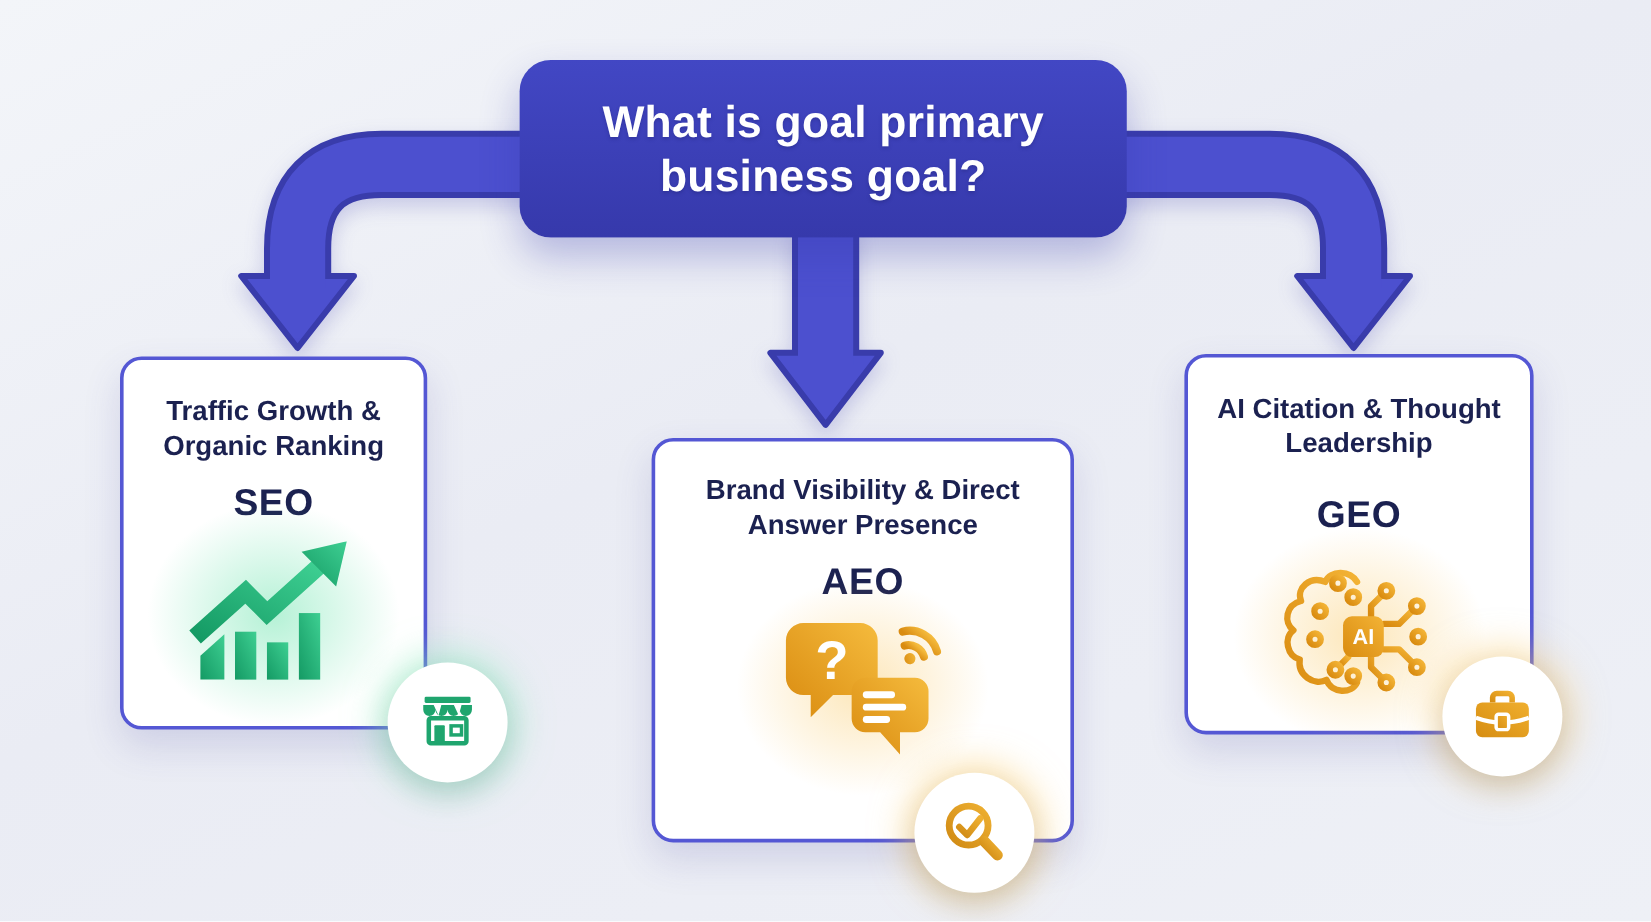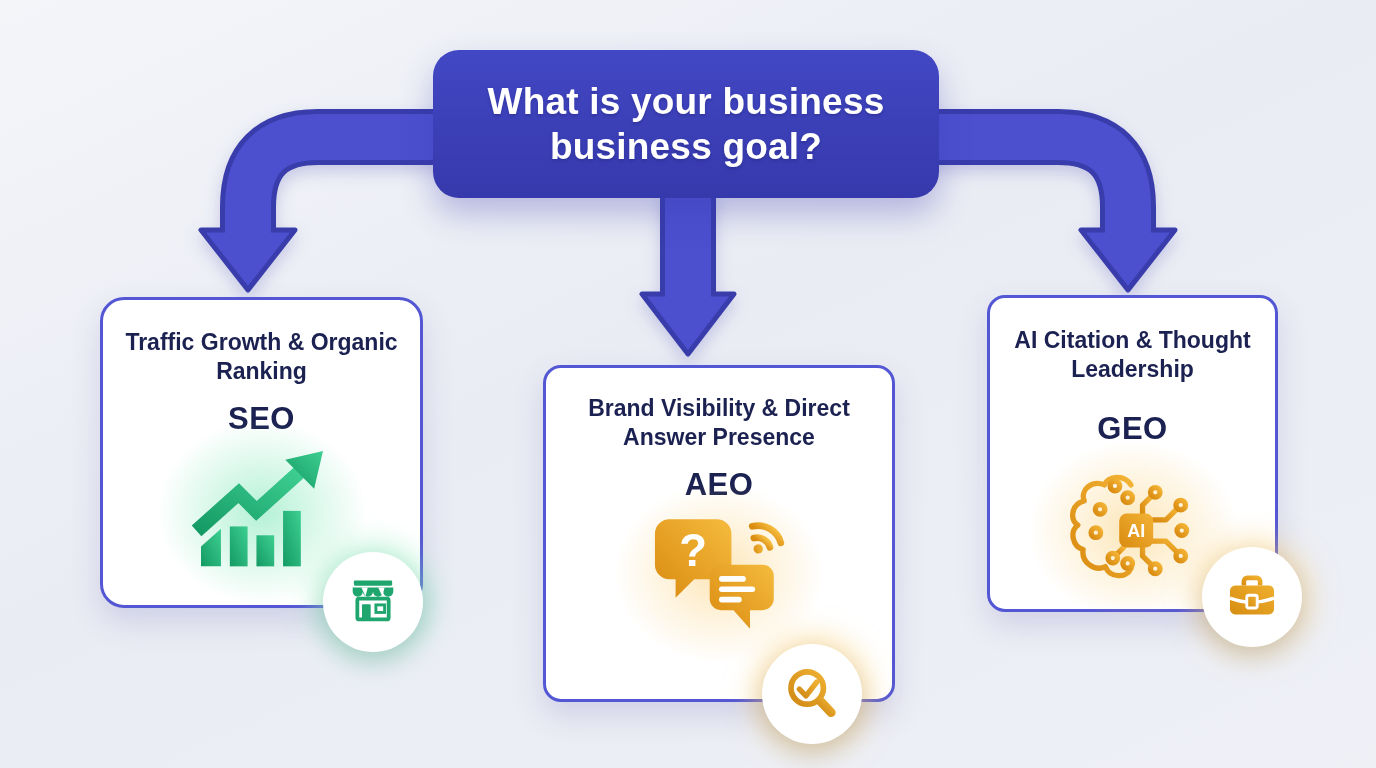--- a/index.html
+++ b/index.html
@@ -54,21 +54,21 @@
     position: absolute;
     background: #ffffff;
     border: 3px solid #5457d4;
     border-radius: 18px;
     z-index: 3;
     display: flex;
     flex-direction: column;
     align-items: center;
     box-shadow: 0 14px 30px rgba(70, 74, 160, 0.17);
   }
-  .card-seo { left: 100px; top: 297px; width: 323px; height: 311px; padding-top: 28px; border-radius: 24px; }
+  .card-seo { left: 100px; top: 297px; width: 256px; height: 311px; padding-top: 28px; }
   .card-aeo { left: 543px; top: 365px; width: 352px; height: 337px; padding-top: 26px; }
   .card-geo { left: 987px; top: 295px; width: 291px; height: 317px; padding-top: 28px; gap: 12px; }
 
   .card-title {
     color: #1b2150;
     font-size: 23px;
     font-weight: 800;
     line-height: 1.28;
     text-align: center;
     padding: 0 14px;
@@ -142,21 +142,21 @@
     </g>
 
     <g>
       <path d="M917 137 L1058 137 Q1128 137 1128 207 L1128 230" fill="none" stroke="#393cab" stroke-width="56"></path>
       <polygon points="1081,230 1175,230 1128,290" fill="#4c50cf" stroke="#393cab" stroke-width="5" stroke-linejoin="round"></polygon>
       <path d="M917 137 L1058 137 Q1128 137 1128 207 L1128 240" fill="none" stroke="#4c50cf" stroke-width="46"></path>
     </g>
   </svg>
 
   <div class="question-box">
-    <div class="question-text">What is your business business goal?</div>
+    <div class="question-text">What is goal primary business goal?</div>
   </div>
 
   <div class="card card-seo">
     <div class="card-title">Traffic Growth &amp; Organic Ranking</div>
     <div class="card-acronym">SEO</div>
     <div class="card-icon-wrap">
       <div class="glow glow-green"></div>
       <svg width="152" height="122" viewBox="0 0 130 110" xmlns="http://www.w3.org/2000/svg">
         <defs>
           <linearGradient id="gGreen" x1="0" y1="1" x2="1" y2="0">

